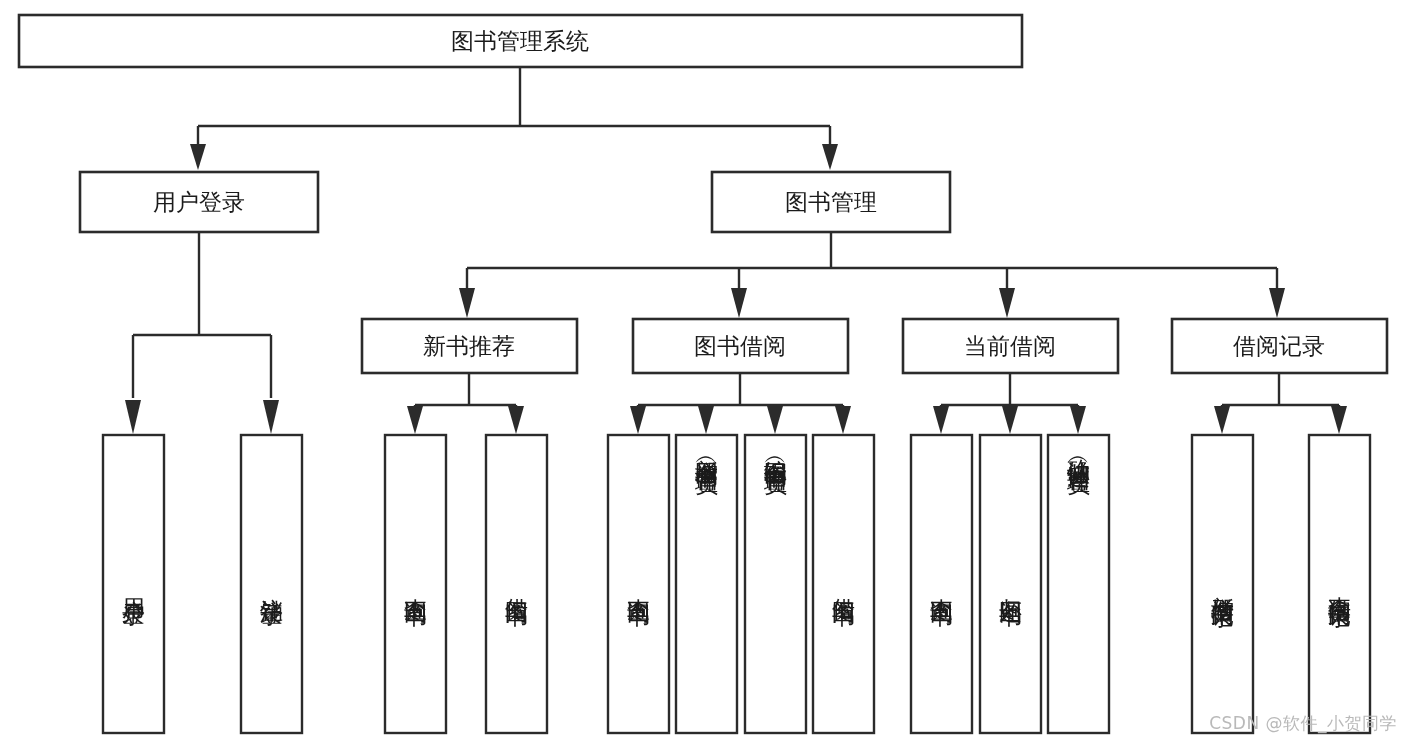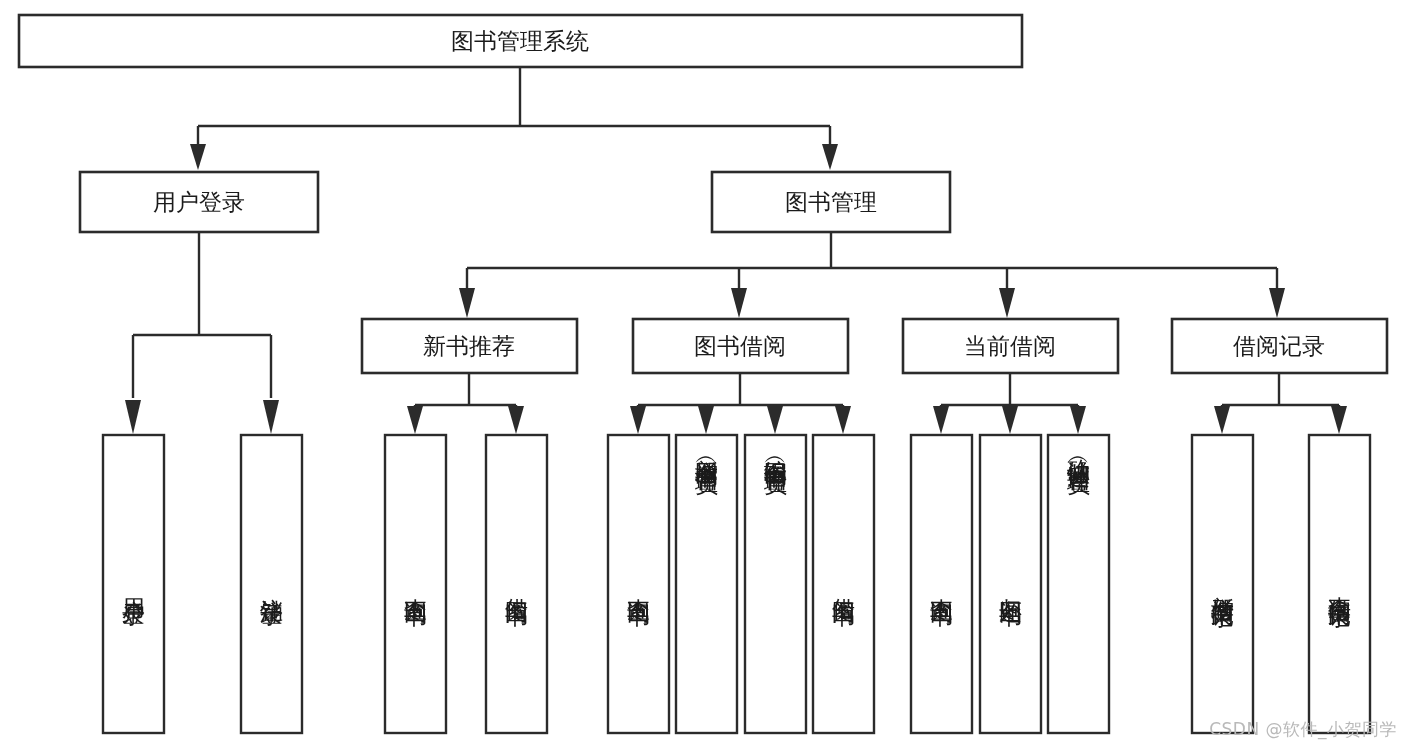--- a/index.html
+++ b/index.html
@@ -71,21 +71,21 @@
     font-family: "DejaVu Sans", "Liberation Sans", sans-serif;
     font-size: 23px;
     line-height: 1.08;
     letter-spacing: 2px;
     color: #1b1b1b;
     white-space: nowrap;
   }
   .watermark {
     position: absolute;
     right: 8px;
-    bottom: 6px;
+    bottom: 12px;
     font-family: "DejaVu Sans", "Liberation Sans", sans-serif;
     font-size: 17px;
     color: #b9b9b9;
     letter-spacing: 0.5px;
     user-select: none;
     white-space: nowrap;
   }
 </style>
 </head>
 <body>

